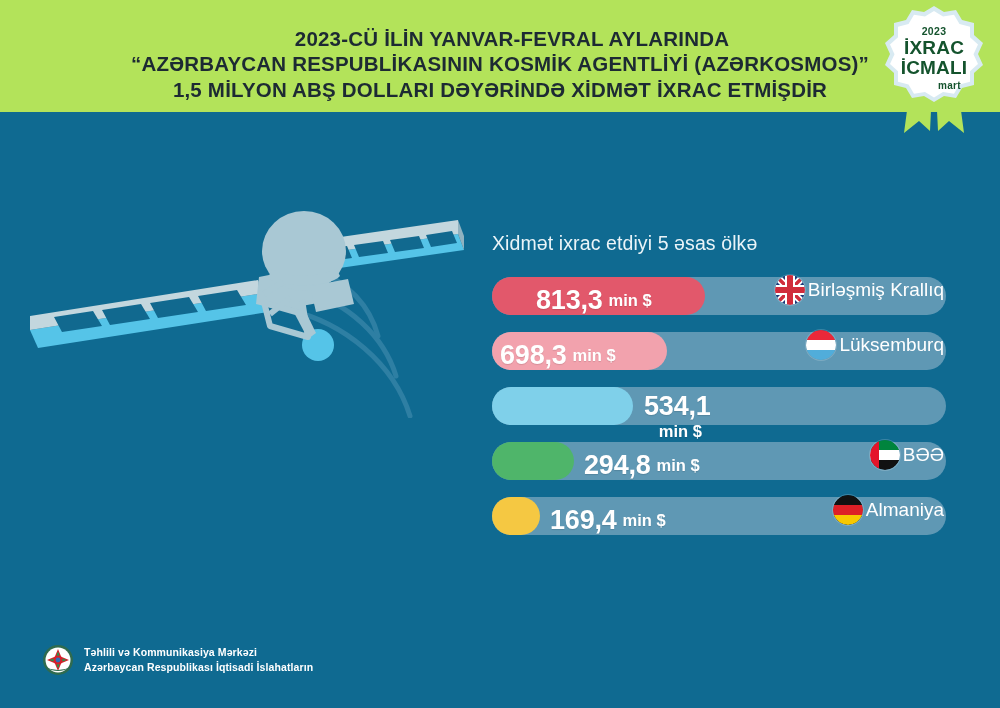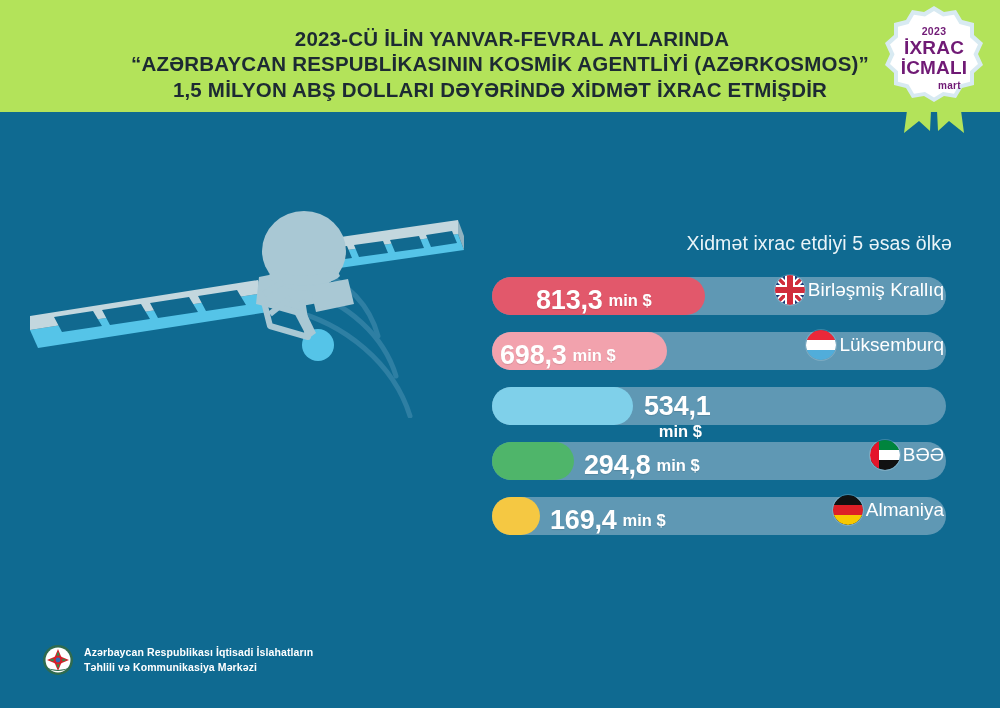--- a/index.html
+++ b/index.html
@@ -34,36 +34,36 @@
   .title-line.l3{font-size:20.5px;}
 
   
   .badge-wrap{
     position:absolute;left:874px;top:2px;width:120px;height:132px;
   }
   .badge-wrap svg{display:block;}
   .badge-text{
     position:absolute;left:0;top:0;width:120px;height:112px;
     display:flex;flex-direction:column;align-items:center;justify-content:center;
-    color:#701a75;
+    color:#14532d;
     pointer-events:none;
   }
   .badge-year{font-size:10.5px;font-weight:bold;letter-spacing:.3px;margin-bottom:1px;}
   .badge-main{font-size:19px;font-weight:bold;line-height:1.02;letter-spacing:.2px;}
   .badge-month{font-size:10px;font-weight:bold;margin-top:3px;letter-spacing:.3px;padding-left:31px;}
 
   
   .satellite{position:absolute;left:18px;top:108px;width:470px;height:310px;}
   .satellite svg{display:block;}
 
   
   .chart{position:absolute;left:492px;top:232px;width:460px;}
   .chart-title{
     color:#eaf4f8;font-size:19.5px;font-weight:normal;
-    text-align:right;white-space:nowrap;
+    text-align:left;white-space:nowrap;
     margin:0 0 22px 0;letter-spacing:.1px;
   }
   .bar-row{
     position:relative;height:38px;margin-bottom:17px;
   }
   .bar-track{
     position:absolute;left:0;top:0;height:38px;width:454px;
     background:#5f98b4;border-radius:19px;
   }
   .bar-fill{
@@ -321,18 +321,18 @@
           <path d="M16 5 L19.2 12.8 L27 16 L19.2 19.2 L16 27 L12.8 19.2 L5 16 L12.8 12.8 Z" fill="#d81f2a"></path>
           <path d="M16 7 L22.4 9.6 L25 16 L22.4 22.4 L16 25 L9.6 22.4 L7 16 L9.6 9.6 Z" fill="#ffffff" opacity="0.0"></path>
           <path d="M16 7.5 L18.3 13.7 L24.5 16 L18.3 18.3 L16 24.5 L13.7 18.3 L7.5 16 L13.7 13.7 Z" fill="#1d9c4e"></path>
           <circle cx="16" cy="16" r="4.6" fill="#d81f2a"></circle>
           <circle cx="16" cy="16" r="2.4" fill="#2f6fb5"></circle>
         </g>
         <path d="M3 23 Q16 31 29 23 Q16 29 3 23 Z" fill="#2f6b4f"></path>
       </svg>
     </span>
     <span class="footer-text">
+      <span>Təhlili və Kommunikasiya Mərkəzi</span>
       <span>Azərbaycan Respublikası İqtisadi İslahatların</span>
-      <span>Təhlili və Kommunikasiya Mərkəzi</span>
     </span>
   </div>
 
 </div>
 
 </body></html>

